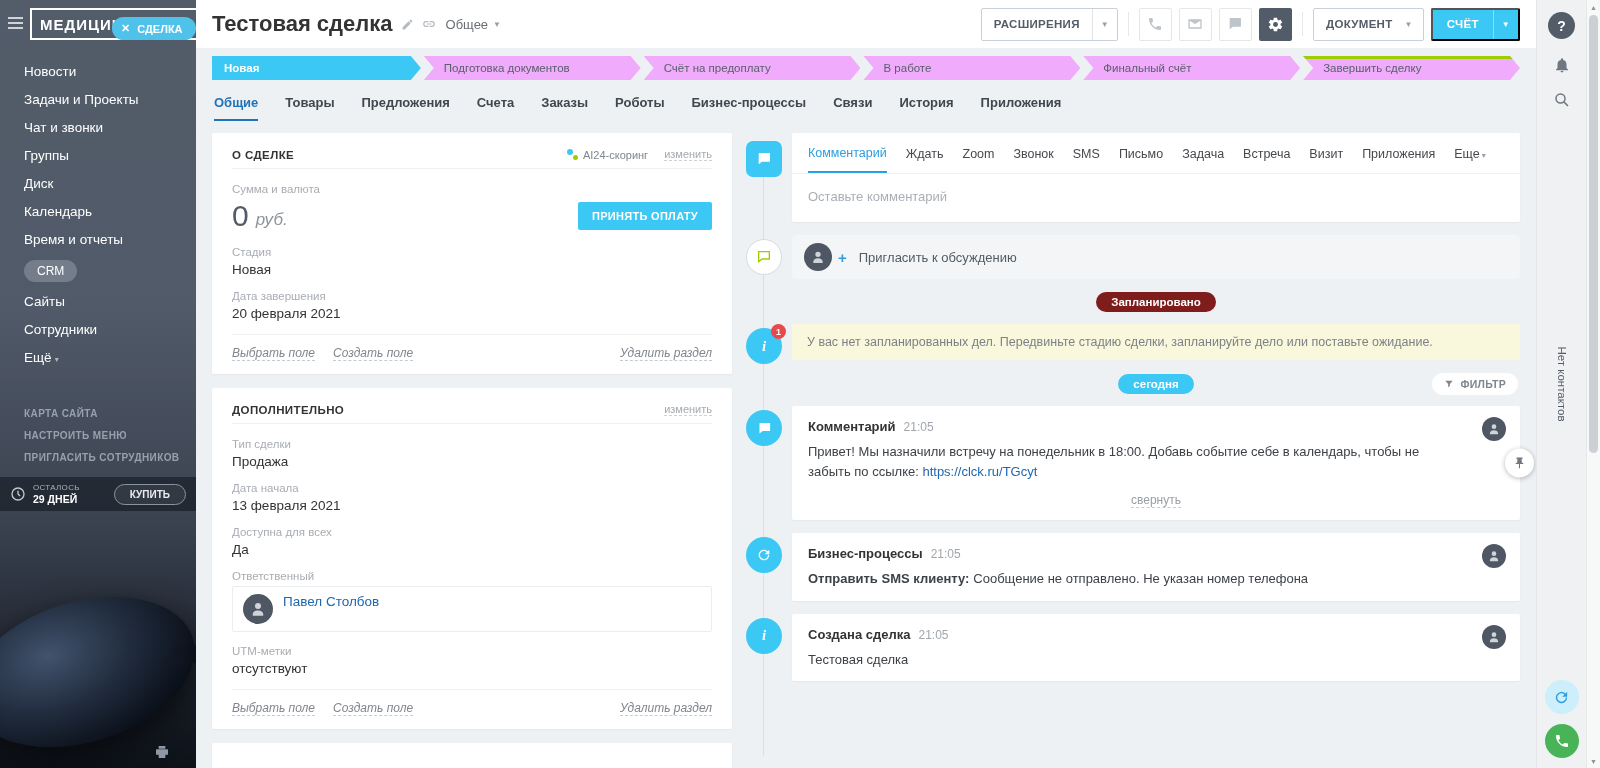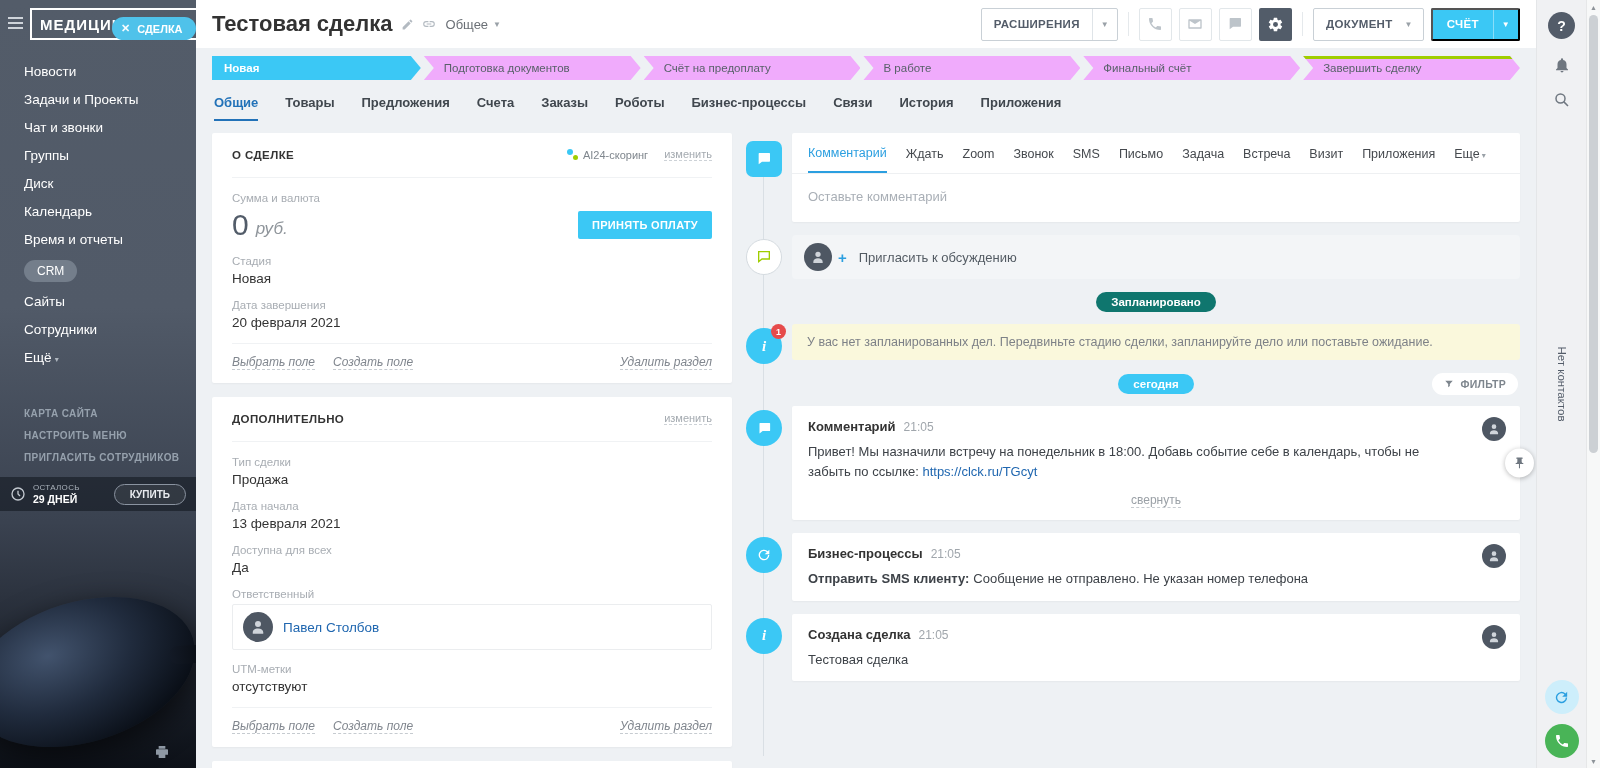--- a/index.html
+++ b/index.html
@@ -57,40 +57,40 @@
 
   .tabs { display:flex; gap:27px; padding:15px 18px 0 18px; flex:0 0 auto; }
   .tab { font-size:13px; font-weight:bold; color:#40474e; padding-bottom:9px; cursor:pointer; white-space:nowrap; }
   .tab.active { color:#2272b8; border-bottom:2px solid #2272b8; }
 
   .content { flex:1; display:flex; gap:14px; padding:12px 16px; overflow:hidden; }
 
   
   .left-col { flex:0 0 520px; width:520px; display:flex; flex-direction:column; gap:14px; }
   .card { background:#fff; border-radius:2px; padding:15px 20px 13px; box-shadow:0 1px 2px rgba(0,0,0,.04); }
-  .card-head { display:flex; align-items:center; border-bottom:1px solid #f0f2f4; padding-bottom:16px; margin-bottom:14px; }
+  .card-head { display:flex; align-items:center; border-bottom:1px solid #f0f2f4; padding-bottom:7px; margin-bottom:14px; }
   .card-title { font-size:11.5px; font-weight:bold; color:#333; letter-spacing:.4px; }
   .scoring { margin-left:auto; display:flex; align-items:center; gap:5px; font-size:11px; color:#7f868d; cursor:pointer; }
   .dots { position:relative; width:11px; height:11px; }
   .dots i { position:absolute; border-radius:50%; }
   .dots i:nth-child(1){ width:6px;height:6px;background:#3bc8f5;left:0;top:0; }
   .dots i:nth-child(2){ width:5px;height:5px;background:#9fce00;right:0;bottom:0; }
   .edit-link { font-size:11px; color:#a4aab0; border-bottom:1px dashed #cdd2d7; cursor:pointer; margin-left:16px; }
   .edit-link.push { margin-left:auto; }
   .field { margin-bottom:13px; }
   .f-label { font-size:11.5px; color:#a8adb3; margin-bottom:4px; }
   .f-value { font-size:13.5px; color:#333; }
   .amount-row { display:flex; align-items:center; }
   .amount-num { font-size:30px; color:#525c69; }
   .amount-cur { font-size:17px; color:#8f959b; margin-left:7px; margin-top:8px;font-style:italic; }
   .pay-btn { margin-left:auto; background:#3bc8f5; border:none; color:#fff; font-size:11px; font-weight:bold; letter-spacing:.3px; padding:8px 14px; border-radius:2px; cursor:pointer; font-family:inherit; }
   .card-foot { display:flex; gap:18px; border-top:1px solid #f0f2f4; padding-top:11px; margin-top:2px; font-size:12px;font-style:italic; }
   .foot-link { color:#80868e; border-bottom:1px dashed #c6cbd0; cursor:pointer; white-space:nowrap; }
   .foot-right { margin-left:auto; }
-  .resp-box { border:1px solid #ebedef; border-radius:2px; padding:7px 10px; display:flex; align-items:center; gap:10px; margin-top:2px; }
+  .resp-box { border:1px solid #ebedef; border-radius:2px; padding:7px 10px; display:flex; align-items:flex-start; gap:10px; margin-top:2px; }
   .avatar { width:30px; height:30px; border-radius:50%; background:#4e5763; color:#cfd4da; display:flex; align-items:center; justify-content:center; flex:0 0 auto; overflow:hidden; }
   .resp-name { color:#2067b0; font-size:13.5px; cursor:pointer; }
 
   
   .timeline { flex:1; min-width:0; position:relative; padding-left:46px; }
   .tl-line { position:absolute; left:17px; top:14px; bottom:0; width:1px; background:#d9dfe4; }
   .tl-row { position:relative; margin-bottom:13px; }
   .tl-icon { position:absolute; left:-46px; top:4px; width:36px; height:36px; border-radius:50%; background:#3bc8f5; color:#fff; display:flex; align-items:center; justify-content:center; z-index:1; }
   .tl-icon.square { border-radius:7px; top:8px; }
   .tl-icon.invite { background:#fff; border:1px solid #d5dbe0; color:#9fce00; }
@@ -101,21 +101,21 @@
   .tl-tab { font-size:12.5px; color:#45494e; padding-bottom:11px; cursor:pointer; white-space:nowrap; }
   .tl-tab.active { color:#2b9fe0; border-bottom:2px solid #2b9fe0; }
   .tl-tab .mini-caret { font-size:8px; color:#9aa1a8; margin-left:2px; }
   .composer-input { padding:13px 16px 17px; }
   .composer-input input { width:100%; border:none; outline:none; font-size:13px; color:#333; font-family:inherit; background:transparent; }
   .composer-input input::placeholder { color:#a9afb6; }
   .invite-bar { background:#f3f5f7; border-radius:4px; height:44px; display:flex; align-items:center; gap:6px; padding:0 12px; font-size:13px; color:#535b63; cursor:pointer; }
   .invite-bar .avatar { width:28px; height:28px; }
   .plus { color:#2b9fe0; font-weight:bold; font-size:15px; margin-right:6px; cursor:pointer; }
   .badge-center { display:flex; justify-content:center; margin:12px 0; }
-  .badge-green { background:#0f766e; color:#fff; font-size:11.5px; font-weight:bold; padding:4px 15px; border-radius:12px; }
+  .badge-green { background:#7f1d1d; color:#fff; font-size:11.5px; font-weight:bold; padding:4px 15px; border-radius:12px; }
   .notice { background:#faf8dc; border-radius:3px; padding:11px 15px; font-size:12.5px; color:#7d8187; }
   .today-row { position:relative; display:flex; justify-content:center; align-items:center; margin:14px 0 12px; }
   .badge-blue { background:#3bc8f5; color:#fff; font-size:11.5px; font-weight:bold; padding:4px 15px; border-radius:12px; }
   .filter-btn { position:absolute; right:2px; display:flex; align-items:center; gap:6px; background:#fff; border:none; border-radius:13px; padding:5px 12px; font-size:10.5px; font-weight:bold; color:#7d858d; letter-spacing:.3px; cursor:pointer; font-family:inherit; }
   .entry { background:#fff; border-radius:2px; padding:13px 16px 12px; position:relative; box-shadow:0 1px 2px rgba(0,0,0,.04); }
   .entry-head { display:flex; align-items:baseline; gap:8px; margin-bottom:8px; }
   .entry-title { font-size:13px; font-weight:bold; color:#333; }
   .entry-time { font-size:12px; color:#a0a6ac; }
   .entry-avatar { position:absolute; top:11px; right:14px; width:24px; height:24px; border-radius:50%; background:#4e5763; color:#cfd4da; display:flex; align-items:center; justify-content:center; overflow:hidden; }
   .entry-text { font-size:13px; color:#3d4248; line-height:1.5; padding-right:46px; }

